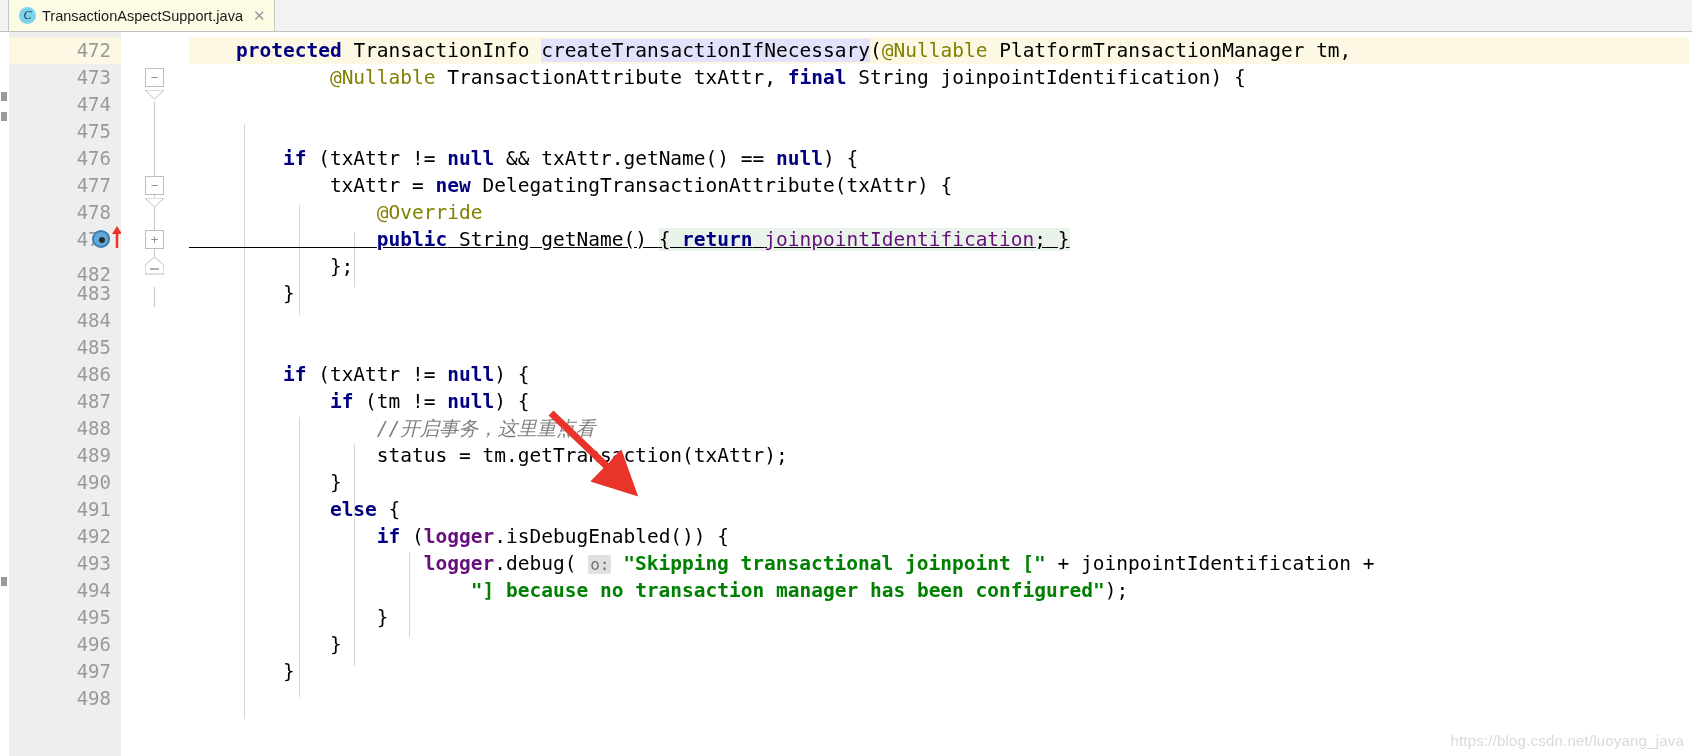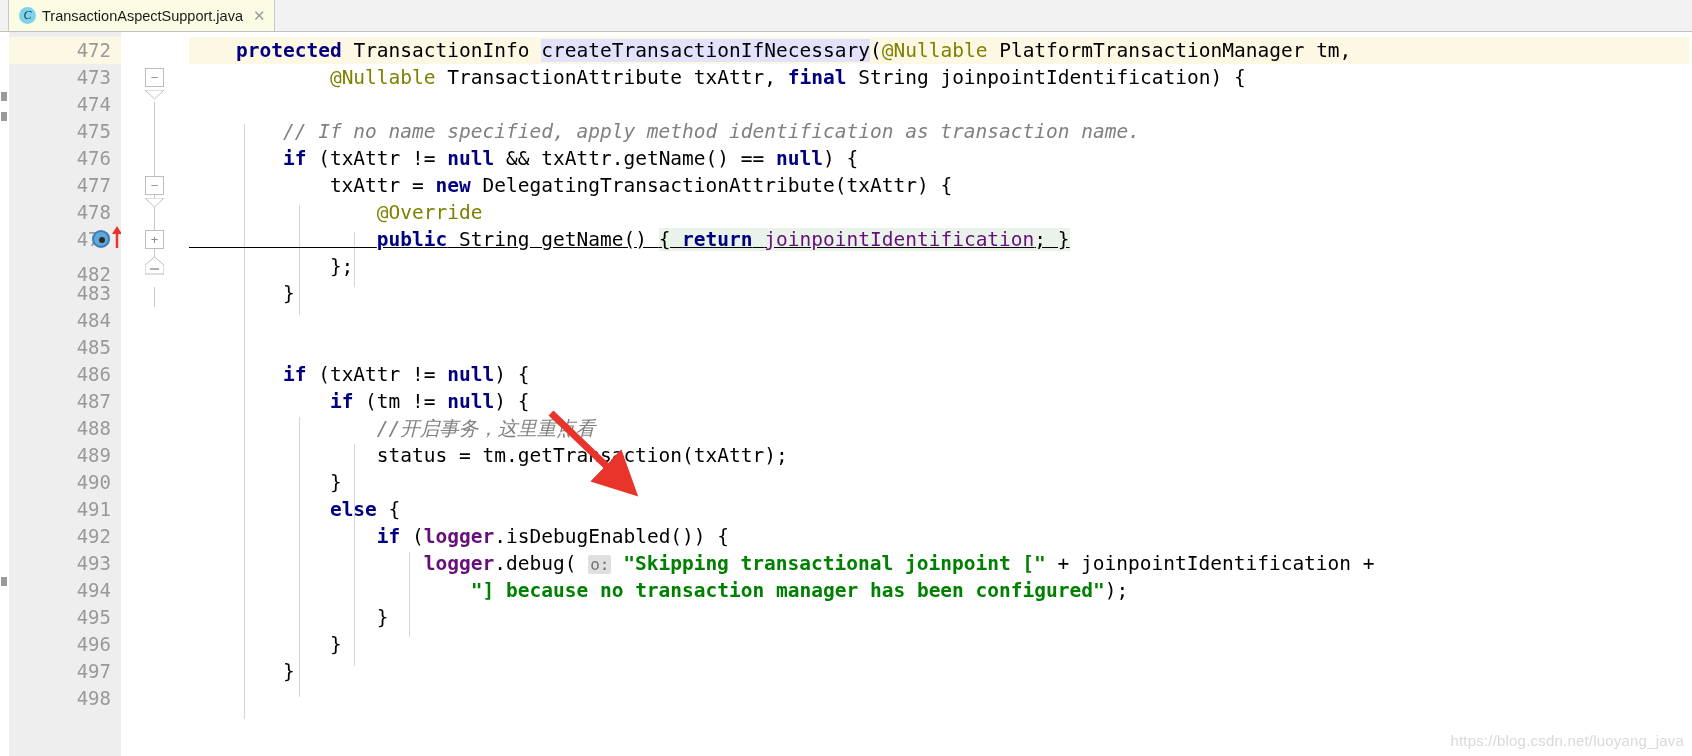--- a/index.html
+++ b/index.html
@@ -318,21 +318,20 @@
     <div class="codearea" id="codearea">
       <div class="indent-guide" style="left:55px;top:92px;height:595px;"></div>
       <div class="indent-guide" style="left:110px;top:173px;height:110px;"></div>
       <div class="indent-guide" style="left:110px;top:385px;height:280px;"></div>
       <div class="indent-guide" style="left:165px;top:200px;height:55px;"></div>
       <div class="indent-guide" style="left:165px;top:412px;height:222px;"></div>
       <div class="indent-guide" style="left:220px;top:520px;height:85px;"></div>
     <div class="row current" style="top: 5px;"><span>    </span><span class="kw">protected</span><span> </span><span class="ident">TransactionInfo</span><span> </span><span class="decl">createTransactionIfNecessary</span><span>(</span><span class="anno">@Nullable</span><span> PlatformTransactionManager tm,</span></div>
         <div class="row" style="top: 32px;"><span>            </span><span class="anno">@Nullable</span><span> TransactionAttribute txAttr, </span><span class="kw">final</span><span> String joinpointIdentification) {</span></div>
         <div class="row" style="top: 59px;"></div>
-        <div class="row" style="top: 86px;"><span>        </span><span class="cmt">// If no name specified, apply method identification as transaction name.</span></div>
         <div class="row" style="top: 113px;"><span>        </span><span class="kw">if</span><span> (txAttr != </span><span class="kw">null</span><span> &amp;&amp; txAttr.getName() == </span><span class="kw">null</span><span>) {</span></div>
         <div class="row" style="top: 140px;"><span>            txAttr = </span><span class="kw">new</span><span> DelegatingTransactionAttribute(txAttr) {</span></div>
         <div class="row" style="top: 167px;"><span>                </span><span class="anno">@Override</span></div>
         <div class="row" style="top: 194px; text-decoration: underline;"><span>                </span><span class="kw">public</span><span> String getName() </span><span class="retbg">{ </span><span class="kw retbg">return</span><span class="retbg"> </span><span class="joinp retbg">joinpointIdentification</span><span class="retbg">; }</span></div>
         <div class="row" style="top: 221px;"><span>            };</span></div>
         <div class="row" style="top: 248px;"><span>        }</span></div>
         <div class="row" style="top: 275px;"></div>
         <div class="row" style="top: 329px;"><span>        </span><span class="kw">if</span><span> (txAttr != </span><span class="kw">null</span><span>) {</span></div>
         <div class="row" style="top: 356px;"><span>            </span><span class="kw">if</span><span> (tm != </span><span class="kw">null</span><span>) {</span></div>
         <div class="row" style="top: 383px;"><span>                </span><span class="cmt">//开启事务，这里重点看</span></div>

